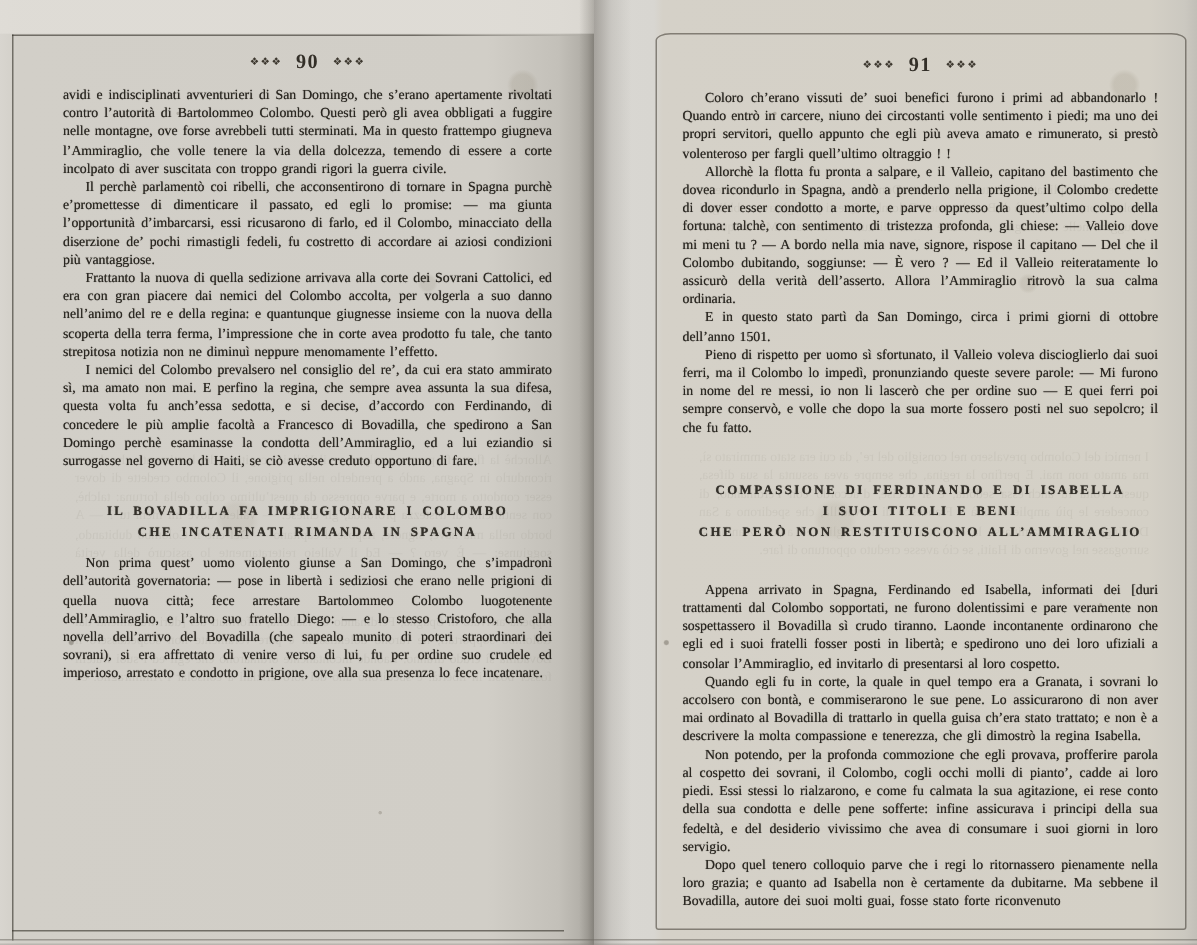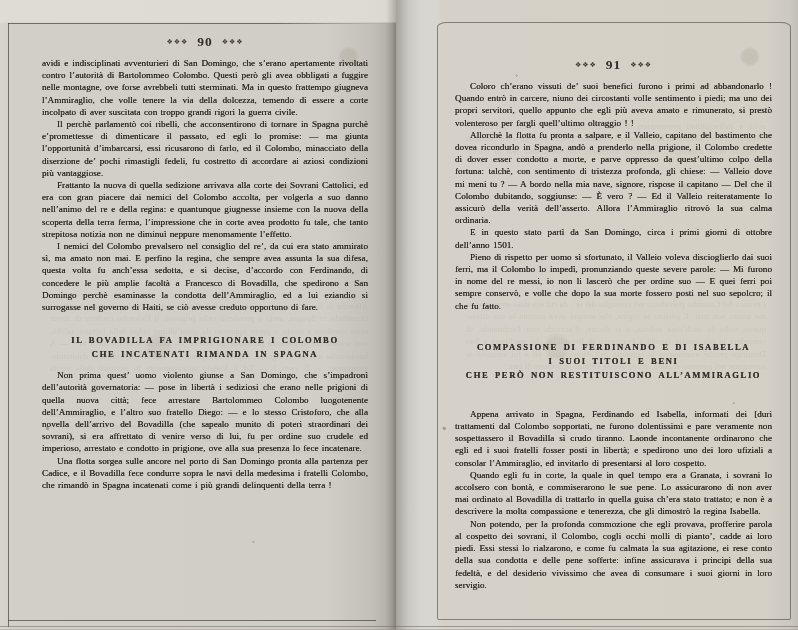--- a/index.html
+++ b/index.html
@@ -46,21 +46,21 @@
   }
   .bottom-scanline{position:absolute;left:0;right:0;top:626px;height:1px;background:rgba(110,106,98,.55);}
   .bottom-scanline2{position:absolute;left:0;right:0;top:629px;height:1px;background:rgba(140,136,128,.35);}
   .gutter{
     position:absolute;top:0;left:386px;width:58px;height:630px;pointer-events:none;
     background:linear-gradient(90deg,rgba(0,0,0,0) 0,rgba(72,68,61,.30) 18%,rgba(90,86,79,.12) 38%,rgba(0,0,0,0) 60%);
   }
   
   .content{position:absolute;z-index:2;color:#2b2822;}
   .content-left{left:42px;top:32px;width:326px;}
-  .content-right{left:59px;top:55px;width:317px;}
+  .content-right{left:59px;top:34px;width:317px;}
   .pagenum-row{
     text-align:center;color:#332f28;
     margin-bottom:7px;
   }
   .pagenum{font-size:13.5px;font-weight:bold;letter-spacing:1px;padding:0 5px;}
   .fleuron{font-size:7px;vertical-align:2px;letter-spacing:1px;color:#3d382f;font-family:"DejaVu Sans",sans-serif;}
   .para{
     font-size:9.2px;line-height:12.2px;text-align:justify;
     text-indent:15px;margin:0;
     text-shadow:0 0 .5px rgba(43,40,34,.85);
@@ -100,21 +100,20 @@
     </div>
     <p class="para no-indent">avidi e indisciplinati avventurieri di San Domingo, che s’erano apertamente rivoltati contro l’autorità di Bartolommeo Colombo. Questi però gli avea obbligati a fuggire nelle montagne, ove forse avrebbeli tutti sterminati. Ma in questo frattempo giugneva l’Ammiraglio, che volle tenere la via della dolcezza, temendo di essere a corte incolpato di aver suscitata con troppo grandi rigori la guerra civile.</p>
     <p class="para">Il perchè parlamentò coi ribelli, che acconsentirono di tornare in Spagna purchè e’promettesse di dimenticare il passato, ed egli lo promise: — ma giunta l’opportunità d’imbarcarsi, essi ricusarono di farlo, ed il Colombo, minacciato della diserzione de’ pochi rimastigli fedeli, fu costretto di accordare ai aziosi condizioni più vantaggiose.</p>
     <p class="para">Frattanto la nuova di quella sedizione arrivava alla corte dei Sovrani Cattolici, ed era con gran piacere dai nemici del Colombo accolta, per volgerla a suo danno nell’animo del re e della regina: e quantunque giugnesse insieme con la nuova della scoperta della terra ferma, l’impressione che in corte avea prodotto fu tale, che tanto strepitosa notizia non ne diminuì neppure menomamente l’effetto.</p>
     <p class="para">I nemici del Colombo prevalsero nel consiglio del re’, da cui era stato ammirato sì, ma amato non mai. E perfino la regina, che sempre avea assunta la sua difesa, questa volta fu anch’essa sedotta, e si decise, d’accordo con Ferdinando, di concedere le più amplie facoltà a Francesco di Bovadilla, che spedirono a San Domingo perchè esaminasse la condotta dell’Ammiraglio, ed a lui eziandio si surrogasse nel governo di Haiti, se ciò avesse creduto opportuno di fare.</p>
     <div class="heading heading-left">
       <div>IL BOVADILLA FA IMPRIGIONARE I COLOMBO</div>
       <div>CHE INCATENATI RIMANDA IN SPAGNA</div>
     </div>
     <p class="para">Non prima quest’ uomo violento giunse a San Domingo, che s’impadronì dell’autorità governatoria: — pose in libertà i sediziosi che erano nelle prigioni di quella nuova città; fece arrestare Bartolommeo Colombo luogotenente dell’Ammiraglio, e l’altro suo fratello Diego: — e lo stesso Cristoforo, che alla novella dell’arrivo del Bovadilla (che sapealo munito di poteri straordinari dei sovrani), si era affrettato di venire verso di lui, fu per ordine suo crudele ed imperioso, arrestato e condotto in prigione, ove alla sua presenza lo fece incatenare.</p>
-    <p class="para">Una flotta sorgea sulle ancore nel porto di San Domingo pronta alla partenza per Cadice, e il Bovadilla fece condurre sopra le navi della medesima i fratelli Colombo, che rimandò in Spagna incatenati come i più grandi delinquenti della terra !</p>
   </div>
 </div>
 
 <div class="page page-right">
   <div class="frame-right"></div>
 
   <div class="bleed" style="left:70px;top:298px;width:300px;height:74px;">I nemici del Colombo prevalsero nel consiglio del re’, da cui era stato ammirato sì, ma amato non mai. E perfino la regina, che sempre avea assunta la sua difesa, questa volta fu anch’essa sedotta, e si decise, d’accordo con Ferdinando, di concedere le più amplie facoltà a Francesco di Bovadilla, che spedirono a San Domingo perchè esaminasse la condotta dell’Ammiraglio, ed a lui eziandio si surrogasse nel governo di Haiti, se ciò avesse creduto opportuno di fare.</div>
   <div class="bleed" style="left:70px;top:120px;width:300px;height:40px;">avidi e indisciplinati avventurieri di San Domingo, che s’erano apertamente rivoltati contro l’autorità di Bartolommeo Colombo. Questi però gli avea obbligati a fuggire nelle montagne, ove forse avrebbeli tutti sterminati. Ma in questo frattempo giugneva l’Ammiraglio, che volle tenere la via della dolcezza, temendo di essere a corte incolpato di aver suscitata con troppo grandi rigori la guerra civile.</div>
 
   <div class="content content-right">
@@ -128,18 +127,19 @@
     <p class="para">E in questo stato partì da San Domingo, circa i primi giorni di ottobre dell’anno 1501.</p>
     <p class="para">Pieno di rispetto per uomo sì sfortunato, il Valleio voleva discioglierlo dai suoi ferri, ma il Colombo lo impedì, pronunziando queste severe parole: — Mi furono in nome del re messi, io non li lascerò che per ordine suo — E quei ferri poi sempre conservò, e volle che dopo la sua morte fossero posti nel suo sepolcro; il che fu fatto.</p>
     <div class="heading heading-right">
       <div>COMPASSIONE DI FERDINANDO E DI ISABELLA</div>
       <div>I SUOI TITOLI E BENI</div>
       <div>CHE PERÒ NON RESTITUISCONO ALL’AMMIRAGLIO</div>
     </div>
     <p class="para">Appena arrivato in Spagna, Ferdinando ed Isabella, informati dei [duri trattamenti dal Colombo sopportati, ne furono dolentissimi e pare veramente non sospettassero il Bovadilla sì crudo tiranno. Laonde incontanente ordinarono che egli ed i suoi fratelli fosser posti in libertà; e spedirono uno dei loro ufiziali a consolar l’Ammiraglio, ed invitarlo di presentarsi al loro cospetto.</p>
     <p class="para">Quando egli fu in corte, la quale in quel tempo era a Granata, i sovrani lo accolsero con bontà, e commiserarono le sue pene. Lo assicurarono di non aver mai ordinato al Bovadilla di trattarlo in quella guisa ch’era stato trattato; e non è a descrivere la molta compassione e tenerezza, che gli dimostrò la regina Isabella.</p>
     <p class="para">Non potendo, per la profonda commozione che egli provava, profferire parola al cospetto dei sovrani, il Colombo, cogli occhi molli di pianto’, cadde ai loro piedi. Essi stessi lo rialzarono, e come fu calmata la sua agitazione, ei rese conto della sua condotta e delle pene sofferte: infine assicurava i principi della sua fedeltà, e del desiderio vivissimo che avea di consumare i suoi giorni in loro servigio.</p>
+    <p class="para">Dopo quel tenero colloquio parve che i regi lo ritornassero pienamente nella loro grazia; e quanto ad Isabella non è certamente da dubitarne. Ma sebbene il Bovadilla, autore dei suoi molti guai, fosse stato forte riconvenuto</p>
   </div>
 </div>
 
 <div class="gutter"></div>
 <div class="bottom-scanline"></div>
 <div class="bottom-scanline2"></div>
 
 </body></html>

